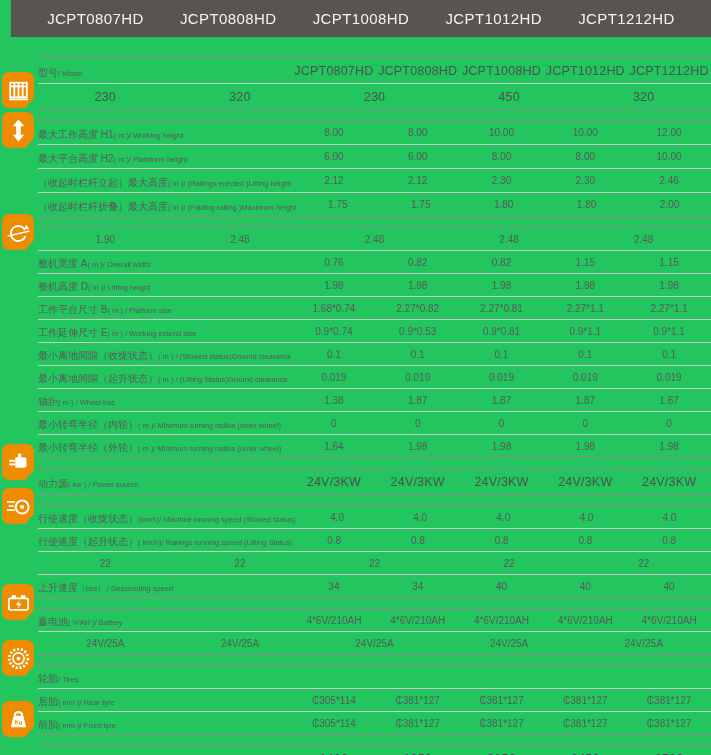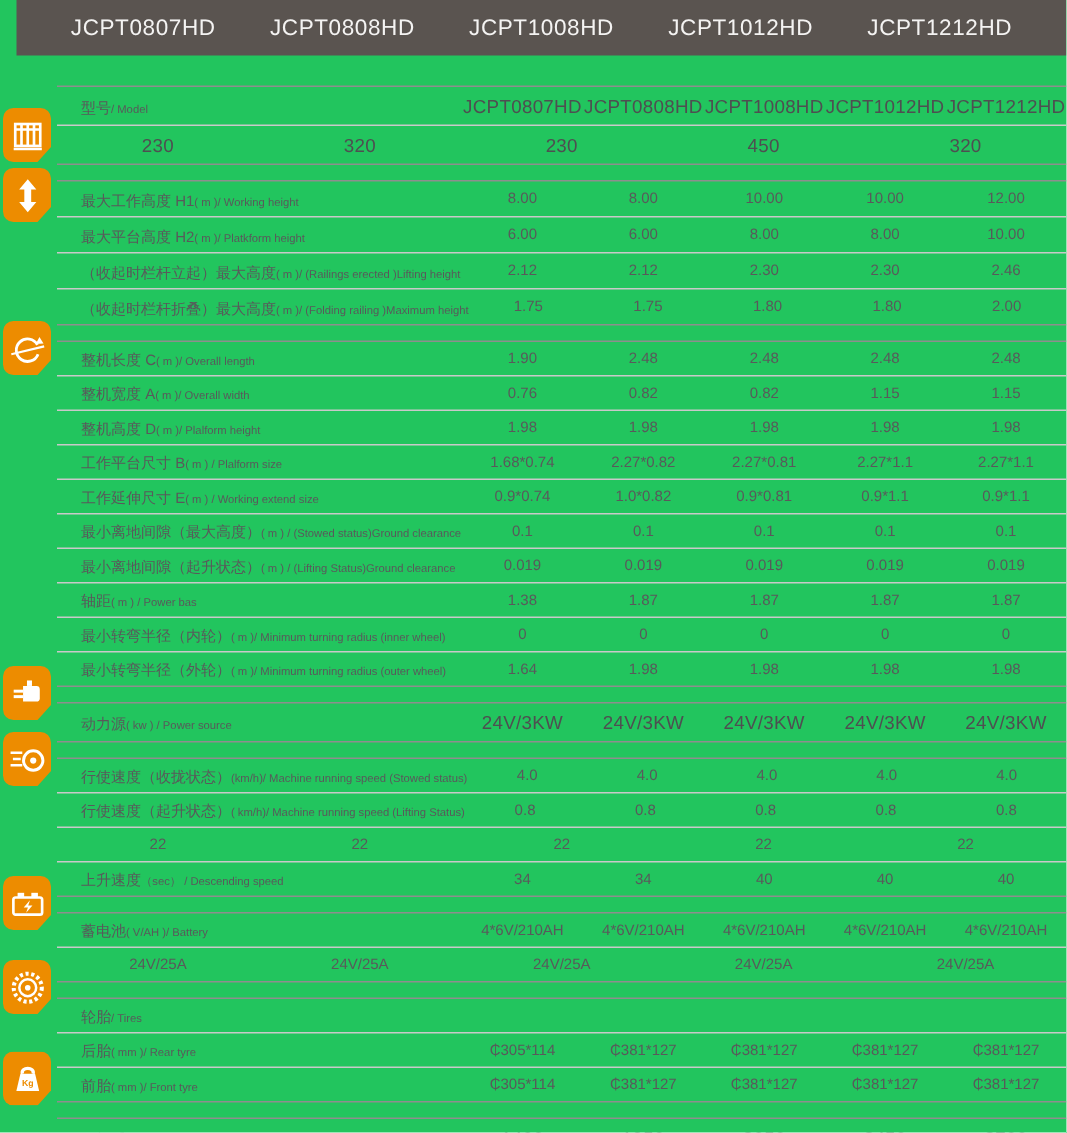--- a/index.html
+++ b/index.html
@@ -18,21 +18,21 @@
   .spec-table{position:absolute;top:57px;left:38px;right:0;}
   .section{
     border-top:1px solid var(--sec-line);
     border-bottom:1px solid var(--sec-line);
     margin-bottom:10px;
   }
   .row{display:flex;align-items:center;height:22px;}
   .row + .row{border-top:1px solid var(--row-line);}
   .row.model-row{height:25px;}
   .row.tall{height:23px;}
-  .label{flex:0 0 254px;white-space:nowrap;color:var(--text);overflow:visible;margin-left:16px;}
+  .label{flex:0 0 254px;white-space:nowrap;color:var(--text);overflow:visible;}
   .label .cn{font-size:10px;}
   .label .en{font-size:7.5px;}
   .vals{flex:1;display:flex;}
   .vals .spec-value{
     flex:1;text-align:center;font-size:10px;color:var(--text);white-space:nowrap;
   }
   .model-row .vals .spec-value{font-size:12.5px;color:#4E4F51;letter-spacing:.2px;}
   .side-icon{
     position:absolute;left:2px;width:32px;height:36px;
     background:var(--orange);
@@ -112,41 +112,40 @@
             <span class="spec-value">1.75</span>
             <span class="spec-value">1.75</span>
             <span class="spec-value">1.80</span>
             <span class="spec-value">1.80</span>
             <span class="spec-value">2.00</span>
           </span>
         </div>
       </div>
       <div class="section">
         <div class="row">
-          <span class="label"><span class="cn">整机长度 C</span><span class="en">( m )/ Overall length</span></span>
           <span class="vals">
             <span class="spec-value">1.90</span>
             <span class="spec-value">2.48</span>
             <span class="spec-value">2.48</span>
             <span class="spec-value">2.48</span>
             <span class="spec-value">2.48</span>
           </span>
         </div>
         <div class="row">
           <span class="label"><span class="cn">整机宽度 A</span><span class="en">( m )/ Overall width</span></span>
           <span class="vals">
             <span class="spec-value">0.76</span>
             <span class="spec-value">0.82</span>
             <span class="spec-value">0.82</span>
             <span class="spec-value">1.15</span>
             <span class="spec-value">1.15</span>
           </span>
         </div>
         <div class="row">
-          <span class="label"><span class="cn">整机高度 D</span><span class="en">( m )/ Plalform height</span></span>
+          <span class="label"><span class="cn">整机高度 D</span><span class="en">( m )/ Lifting height</span></span>
           <span class="vals">
             <span class="spec-value">1.98</span>
             <span class="spec-value">1.98</span>
             <span class="spec-value">1.98</span>
             <span class="spec-value">1.98</span>
             <span class="spec-value">1.98</span>
           </span>
         </div>
         <div class="row">
           <span class="label"><span class="cn">工作平台尺寸 B</span><span class="en">( m ) / Plalform size</span></span>
@@ -155,48 +154,48 @@
             <span class="spec-value">2.27*0.82</span>
             <span class="spec-value">2.27*0.81</span>
             <span class="spec-value">2.27*1.1</span>
             <span class="spec-value">2.27*1.1</span>
           </span>
         </div>
         <div class="row">
           <span class="label"><span class="cn">工作延伸尺寸 E</span><span class="en">( m ) / Working extend size</span></span>
           <span class="vals">
             <span class="spec-value">0.9*0.74</span>
-            <span class="spec-value">1.0*0.82</span>
+            <span class="spec-value">0.9*0.53</span>
             <span class="spec-value">0.9*0.81</span>
             <span class="spec-value">0.9*1.1</span>
             <span class="spec-value">0.9*1.1</span>
           </span>
         </div>
         <div class="row">
-          <span class="label"><span class="cn">最小离地间隙（最大高度）</span><span class="en">( m ) / (Stowed status)Ground clearance</span></span>
+          <span class="label"><span class="cn">最小离地间隙（收拢状态）</span><span class="en">( m ) / (Stowed status)Ground clearance</span></span>
           <span class="vals">
             <span class="spec-value">0.1</span>
             <span class="spec-value">0.1</span>
             <span class="spec-value">0.1</span>
             <span class="spec-value">0.1</span>
             <span class="spec-value">0.1</span>
           </span>
         </div>
         <div class="row">
           <span class="label"><span class="cn">最小离地间隙（起升状态）</span><span class="en">( m ) / (Lifting Status)Ground clearance</span></span>
           <span class="vals">
             <span class="spec-value">0.019</span>
             <span class="spec-value">0.019</span>
             <span class="spec-value">0.019</span>
             <span class="spec-value">0.019</span>
             <span class="spec-value">0.019</span>
           </span>
         </div>
         <div class="row">
-          <span class="label"><span class="cn">轴距</span><span class="en">( m ) / Power bas</span></span>
+          <span class="label"><span class="cn">轴距</span><span class="en">( m ) / Wheel bas</span></span>
           <span class="vals">
             <span class="spec-value">1.38</span>
             <span class="spec-value">1.87</span>
             <span class="spec-value">1.87</span>
             <span class="spec-value">1.87</span>
             <span class="spec-value">1.87</span>
           </span>
         </div>
         <div class="row">
           <span class="label"><span class="cn">最小转弯半径（内轮）</span><span class="en">( m )/ Minimum turning radius (inner wheel)</span></span>
@@ -236,21 +235,21 @@
           <span class="label"><span class="cn">行使速度（收拢状态）</span><span class="en">(km/h)/ Machine running speed (Stowed status)</span></span>
           <span class="vals">
             <span class="spec-value">4.0</span>
             <span class="spec-value">4.0</span>
             <span class="spec-value">4.0</span>
             <span class="spec-value">4.0</span>
             <span class="spec-value">4.0</span>
           </span>
         </div>
         <div class="row">
-          <span class="label"><span class="cn">行使速度（起升状态）</span><span class="en">( km/h)/ Machine running speed (Lifting Status)</span></span>
+          <span class="label"><span class="cn">行使速度（起升状态）</span><span class="en">( km/h)/ Railings running speed (Lifting Status)</span></span>
           <span class="vals">
             <span class="spec-value">0.8</span>
             <span class="spec-value">0.8</span>
             <span class="spec-value">0.8</span>
             <span class="spec-value">0.8</span>
             <span class="spec-value">0.8</span>
           </span>
         </div>
         <div class="row">
           <span class="vals">

